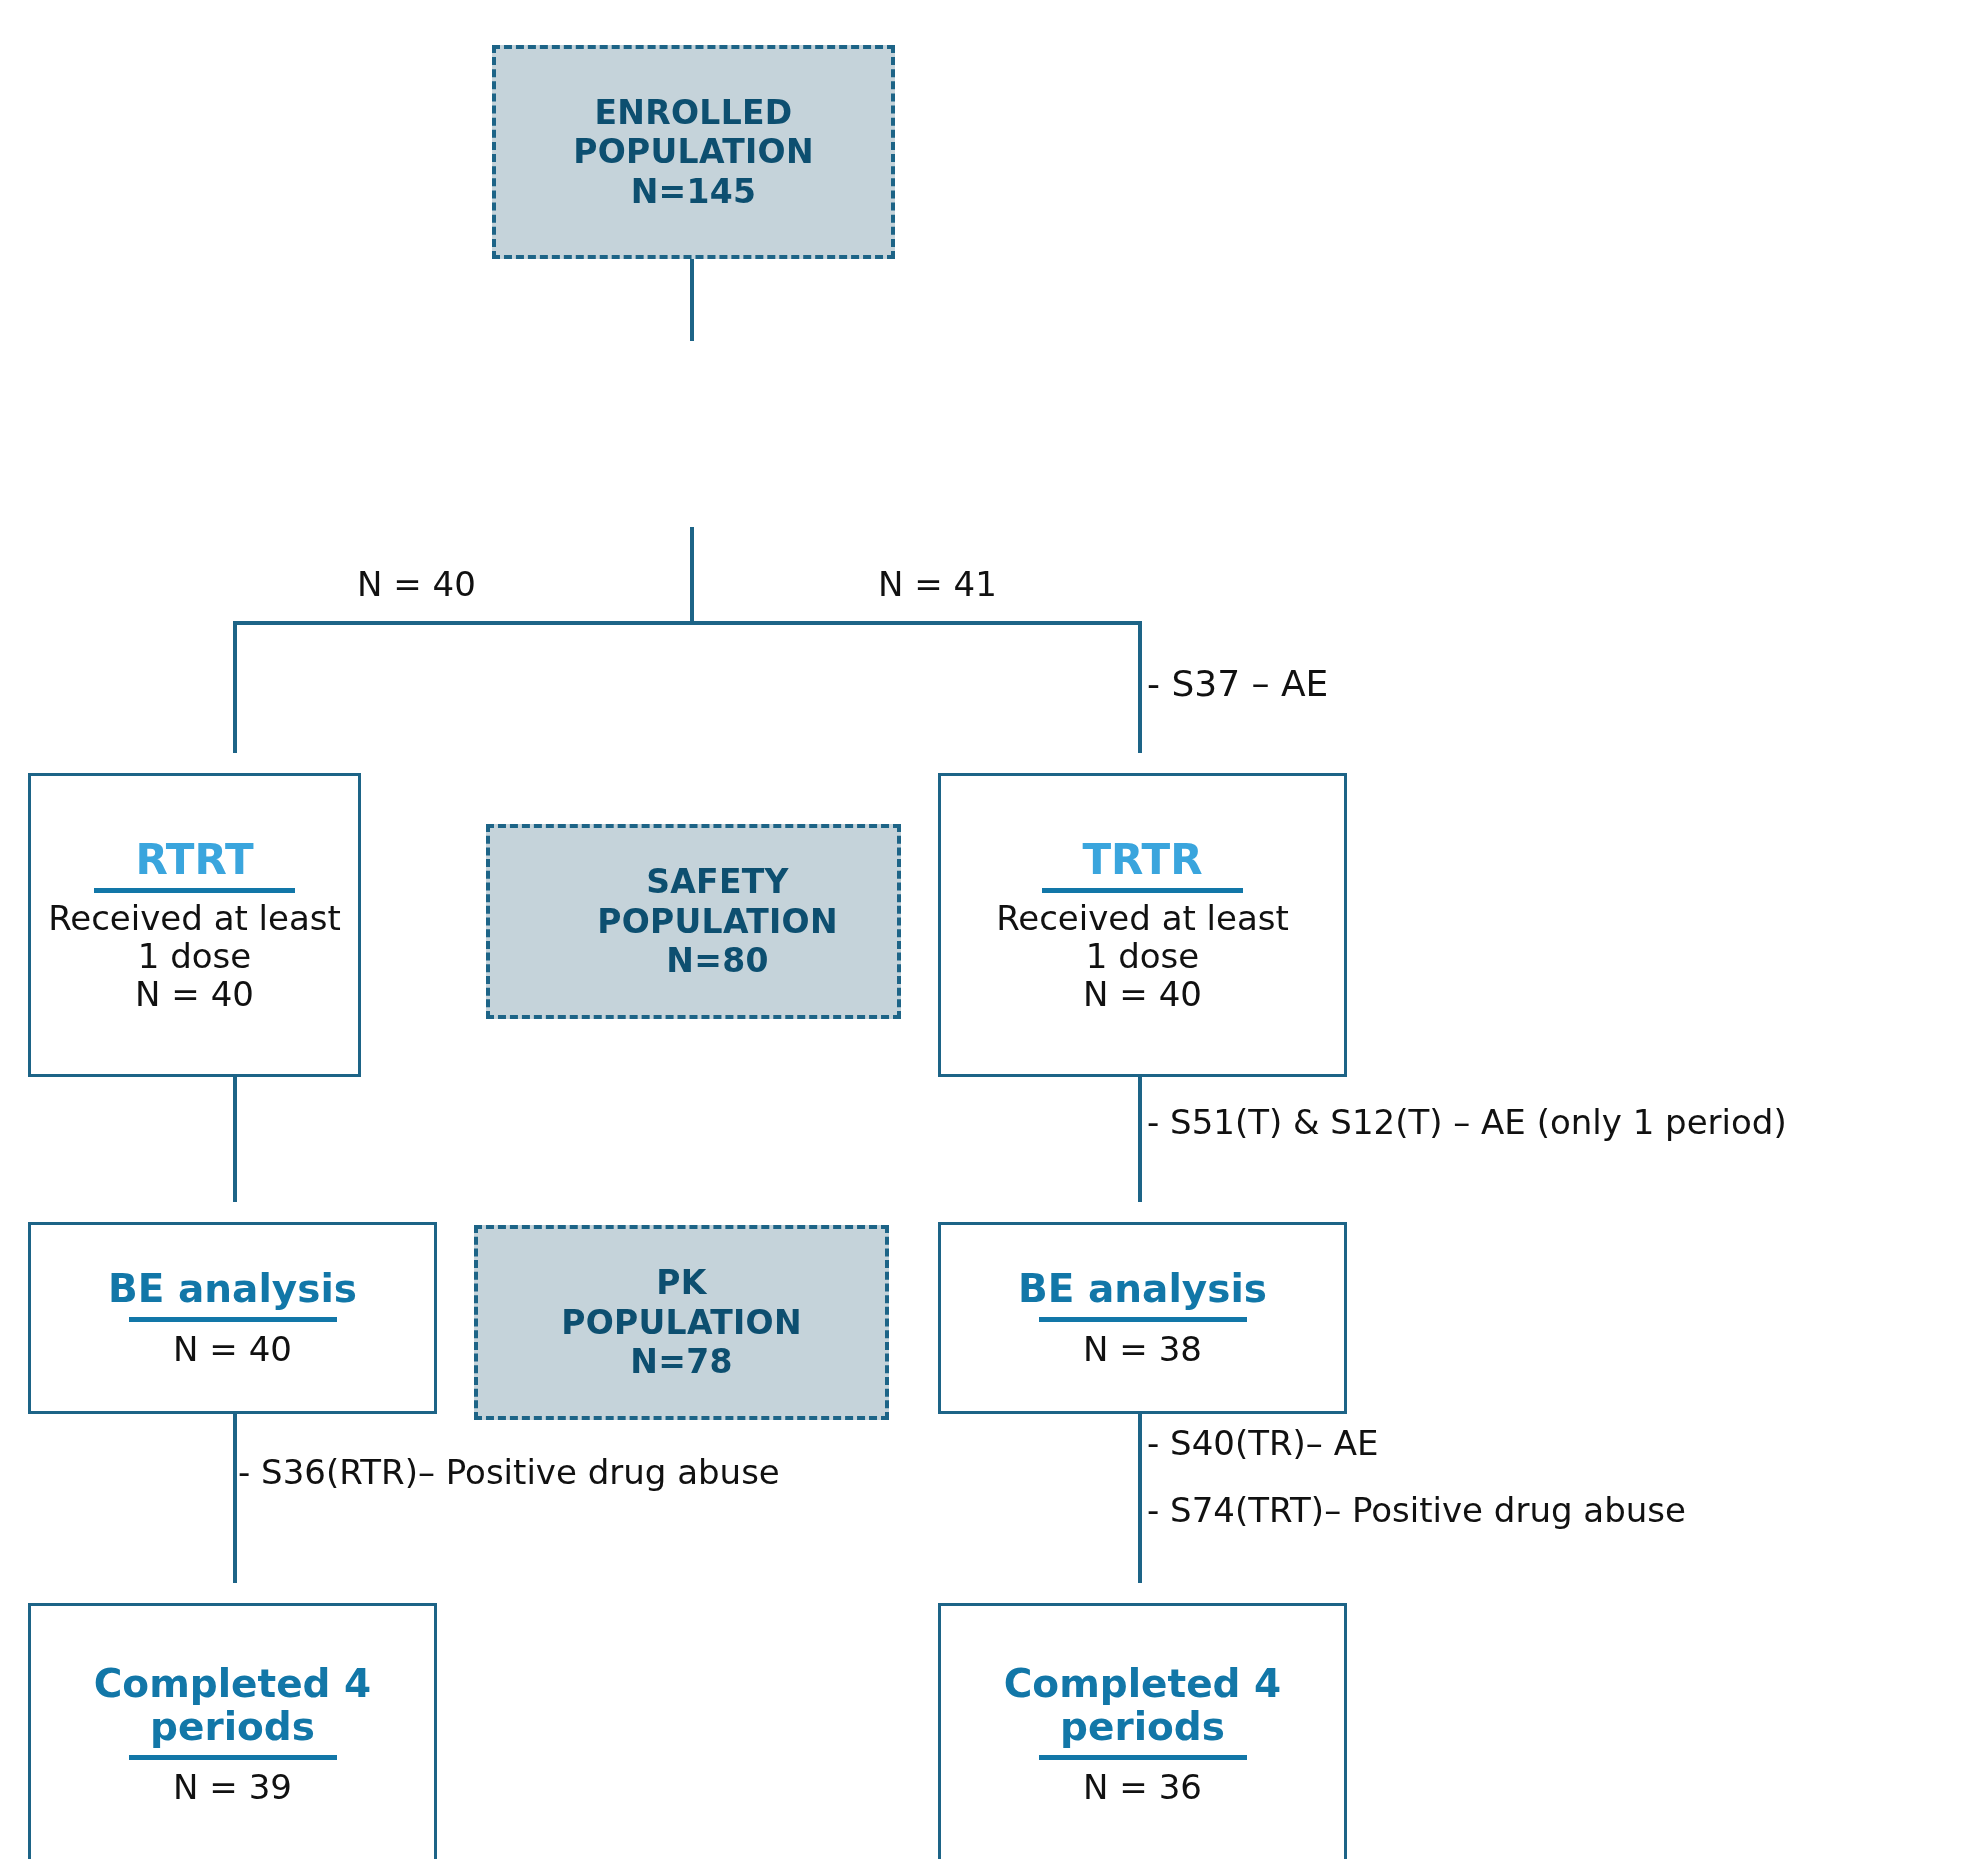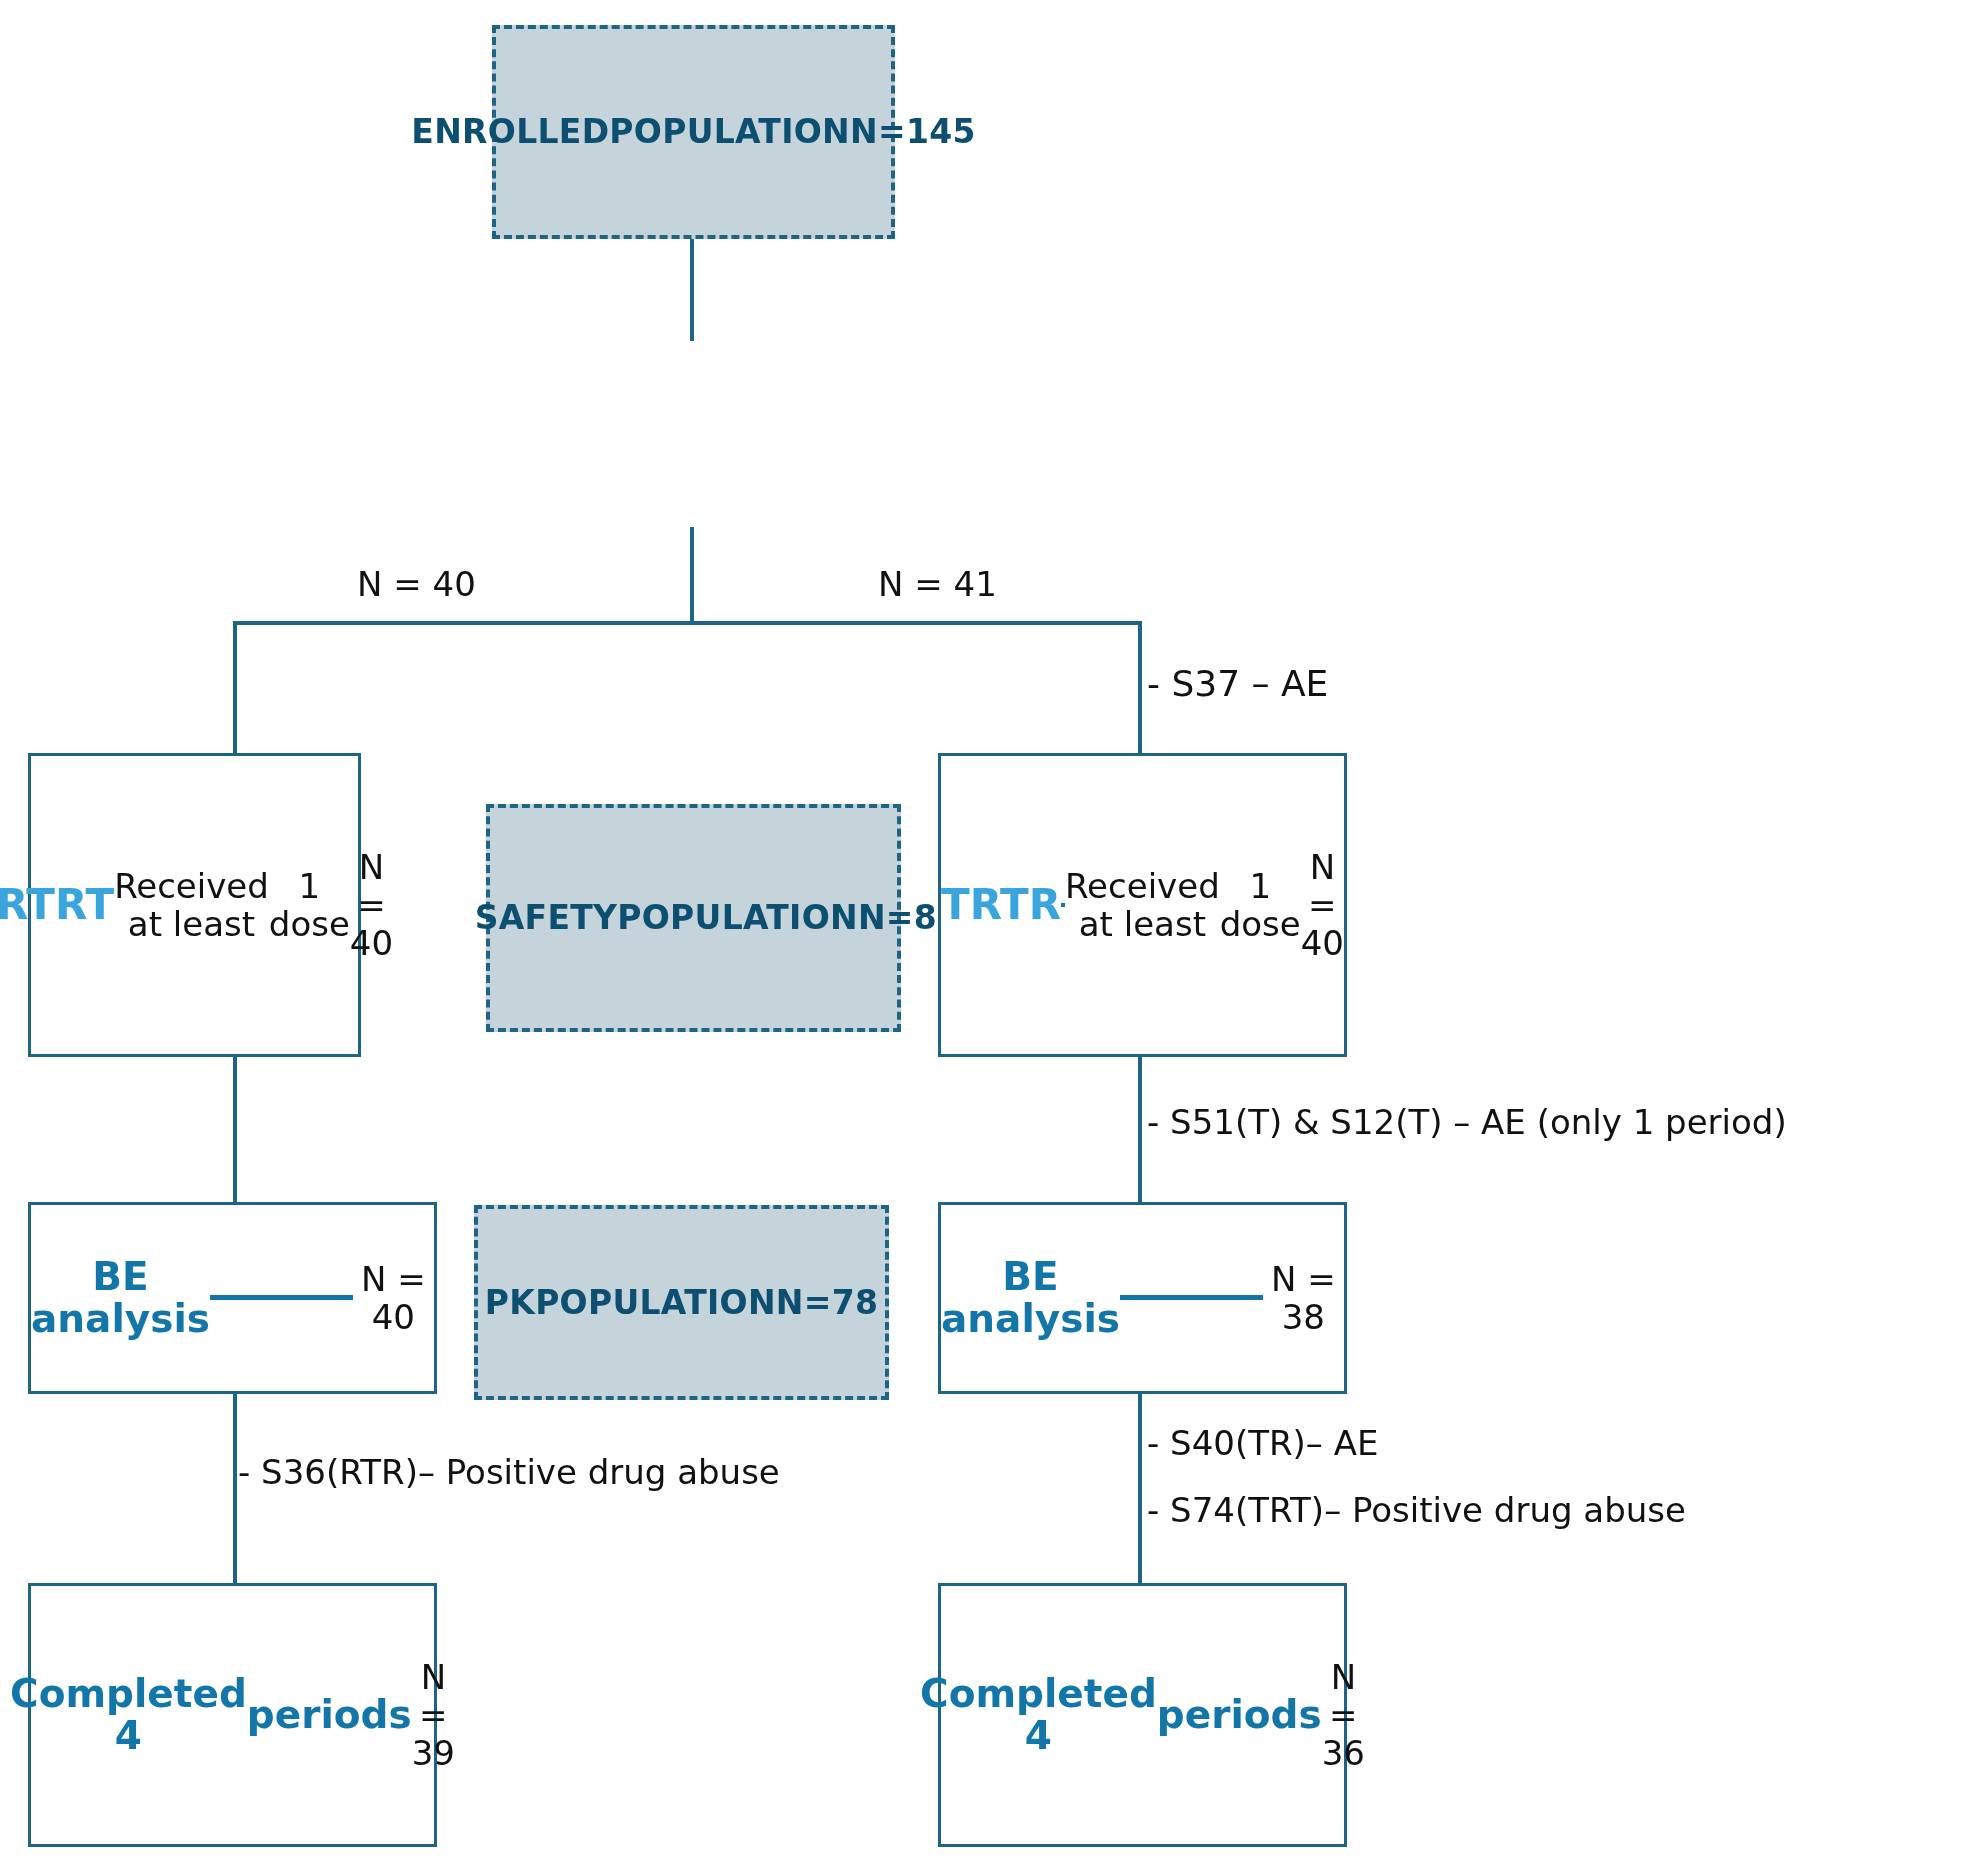--- a/index.html
+++ b/index.html
@@ -18,25 +18,26 @@
     overflow: hidden;
   }
 
   
   .box {
     position: absolute;
     box-sizing: border-box;
     border: 3.8px solid #1d6487;
     background: #ffffff;
     display: flex;
-    flex-direction: row;
+    flex-direction: column;
     align-items: center;
     justify-content: center;
     text-align: center;
     color: #000000;
+    margin-top: 20px;
   }
   .box.dashed {
     border-style: dashed;
     border-width: 4.4px;
     background: #c5d3da;
   }
   .title {
     color: #1277a8;
     font-weight: bold;
     line-height: 1.08;
@@ -111,21 +112,21 @@
 
 
   <div class="box" style="left:28px; top:753px; width:333px; height:304px;">
     <div class="title light" style="font-size:42px;">RTRT</div>
     <div class="rule" style="width:201px; margin:6.3px 0 6.3px 0;"></div>
     <div class="plain" style="font-size:34px;">Received at least</div>
     <div class="plain" style="font-size:34px;">1 dose</div>
     <div class="plain" style="font-size:34px;">N = 40</div>
   </div>
 
-  <div class="box dashed" style="left:486px; top:804px; width:415px; height:228px;padding-left:48px;">
+  <div class="box dashed" style="left:486px; top:804px; width:415px; height:195px;padding-left:48px;">
     <div class="darkbold" style="font-size:33px;">SAFETY</div>
     <div class="darkbold" style="font-size:33px;">POPULATION</div>
     <div class="darkbold" style="font-size:33px;">N=80</div>
   </div>
 
   <div class="box" style="left:938px; top:753px; width:409px; height:304px;">
     <div class="title light" style="font-size:42px;">TRTR</div>
     <div class="rule" style="width:201px; margin:6.3px 0 6.3px 0;"></div>
     <div class="plain" style="font-size:34px;">Received at least</div>
     <div class="plain" style="font-size:34px;">1 dose</div>

